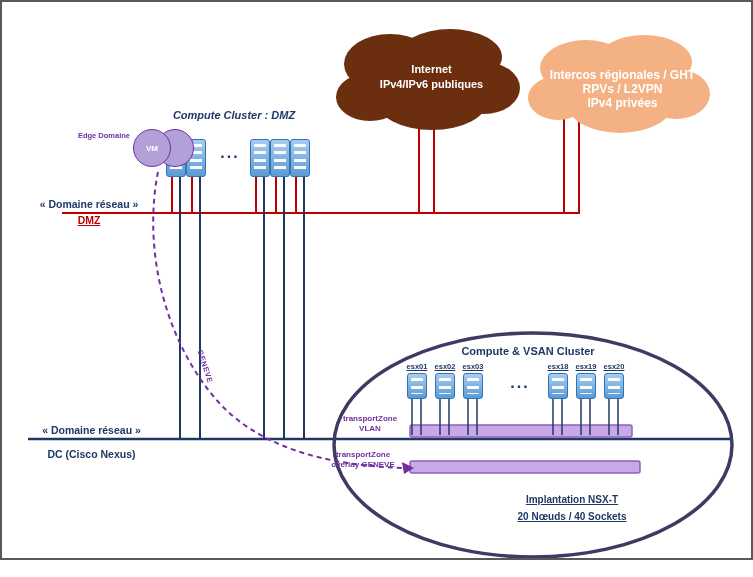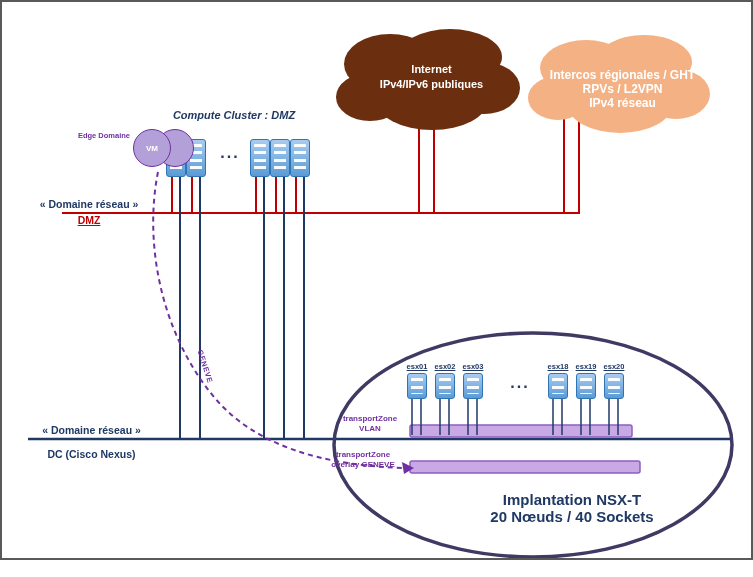--- a/index.html
+++ b/index.html
@@ -120,21 +120,21 @@
     <polygon class="geneve-arrow" points="412,466 400,460 402,472"></polygon>
   </svg>
 
   <div class="lbl white-t bold ctr" style="left:352px; top:60px; width:155px; font-size:11px; line-height:15px;">
     <div>Internet</div>
     <div>IPv4/IPv6 publiques</div>
   </div>
   <div class="lbl white-t bold ctr" style="left:538px; top:66px; width:165px; font-size:12px; line-height:14px;">
     <div>Intercos régionales / GHT</div>
     <div>RPVs / L2VPN</div>
-    <div>IPv4 réseau</div>
+    <div>IPv4 privées</div>
   </div>
 
   <div class="lbl navy-t bold ctr" style="left:148px; top:107px; width:168px; font-size:11px;font-style:italic;">Compute Cluster : DMZ</div>
   <div class="lbl purple-t bold" style="left:72px; top:127px; width:56px; font-size:7.5px; text-align:right;">Edge Domaine</div>
 
   <div class="server dmz" style="left:164px;"></div>
   <div class="server dmz" style="left:184px;"></div>
   <div class="lbl dots ctr" style="left:210px; top:144px; width:36px;">...</div>
   <div class="server dmz" style="left:248px;"></div>
   <div class="server dmz" style="left:268px;"></div>
@@ -148,20 +148,21 @@
   <div class="lbl ctr" style="left:22px; top:196px; width:130px; font-size:10.5px;">
     <div class="navy-t bold">« Domaine réseau »</div>
     <div class="red-t bold" style="margin-top:3px;">DMZ</div>
   </div>
 
   <div class="lbl ctr" style="left:22px; top:422px; width:135px; font-size:10.5px;">
     <div class="navy-t bold">« Domaine réseau »</div>
     <div class="navy-t bold" style="margin-top:11px;">DC (Cisco Nexus)</div>
   </div>
 
+  <div class="lbl navy-t bold ctr" style="left:426px; top:343px; width:200px; font-size:11px;">Compute &amp; VSAN Cluster</div>
 
   <div class="esx-lbl" style="left:399px;">esx01</div>
   <div class="esx-lbl" style="left:427px;text-align:center;">esx02</div>
   <div class="esx-lbl" style="left:455px;">esx03</div>
   <div class="esx-lbl" style="left:540px;">esx18</div>
   <div class="esx-lbl" style="left:568px;">esx19</div>
   <div class="esx-lbl" style="left:596px;">esx20</div>
 
   <div class="server esx" style="left:405px;"></div>
   <div class="server esx" style="left:433px;"></div>
@@ -173,20 +174,20 @@
 
   <div class="lbl purple-t bold ctr" style="left:330px; top:412px; width:76px; font-size:8px; line-height:10px;">
     <div>transportZone</div>
     <div>VLAN</div>
   </div>
   <div class="lbl purple-t bold ctr" style="left:316px; top:448px; width:90px; font-size:8px; line-height:10px;">
     <div>transportZone</div>
     <div>overlay GENEVE</div>
   </div>
 
-  <div class="lbl navy-t bold ctr" style="left:470px; top:489px; width:200px; font-size:15px; line-height:17px;">
+  <div class="lbl navy-t bold ctr" style="left:470px; top:489px; width:200px; font-size:10px; line-height:17px;text-decoration:underline;">
     <div>Implantation NSX-T</div>
     <div>20 Nœuds / 40 Sockets</div>
   </div>
 
   <div class="lbl purple-t bold" style="left:204px; top:346px; font-size:7.5px; letter-spacing:0.5px; transform:rotate(72deg); transform-origin:left top;">GENEVE</div>
 
 </div>
 
 </body></html>

